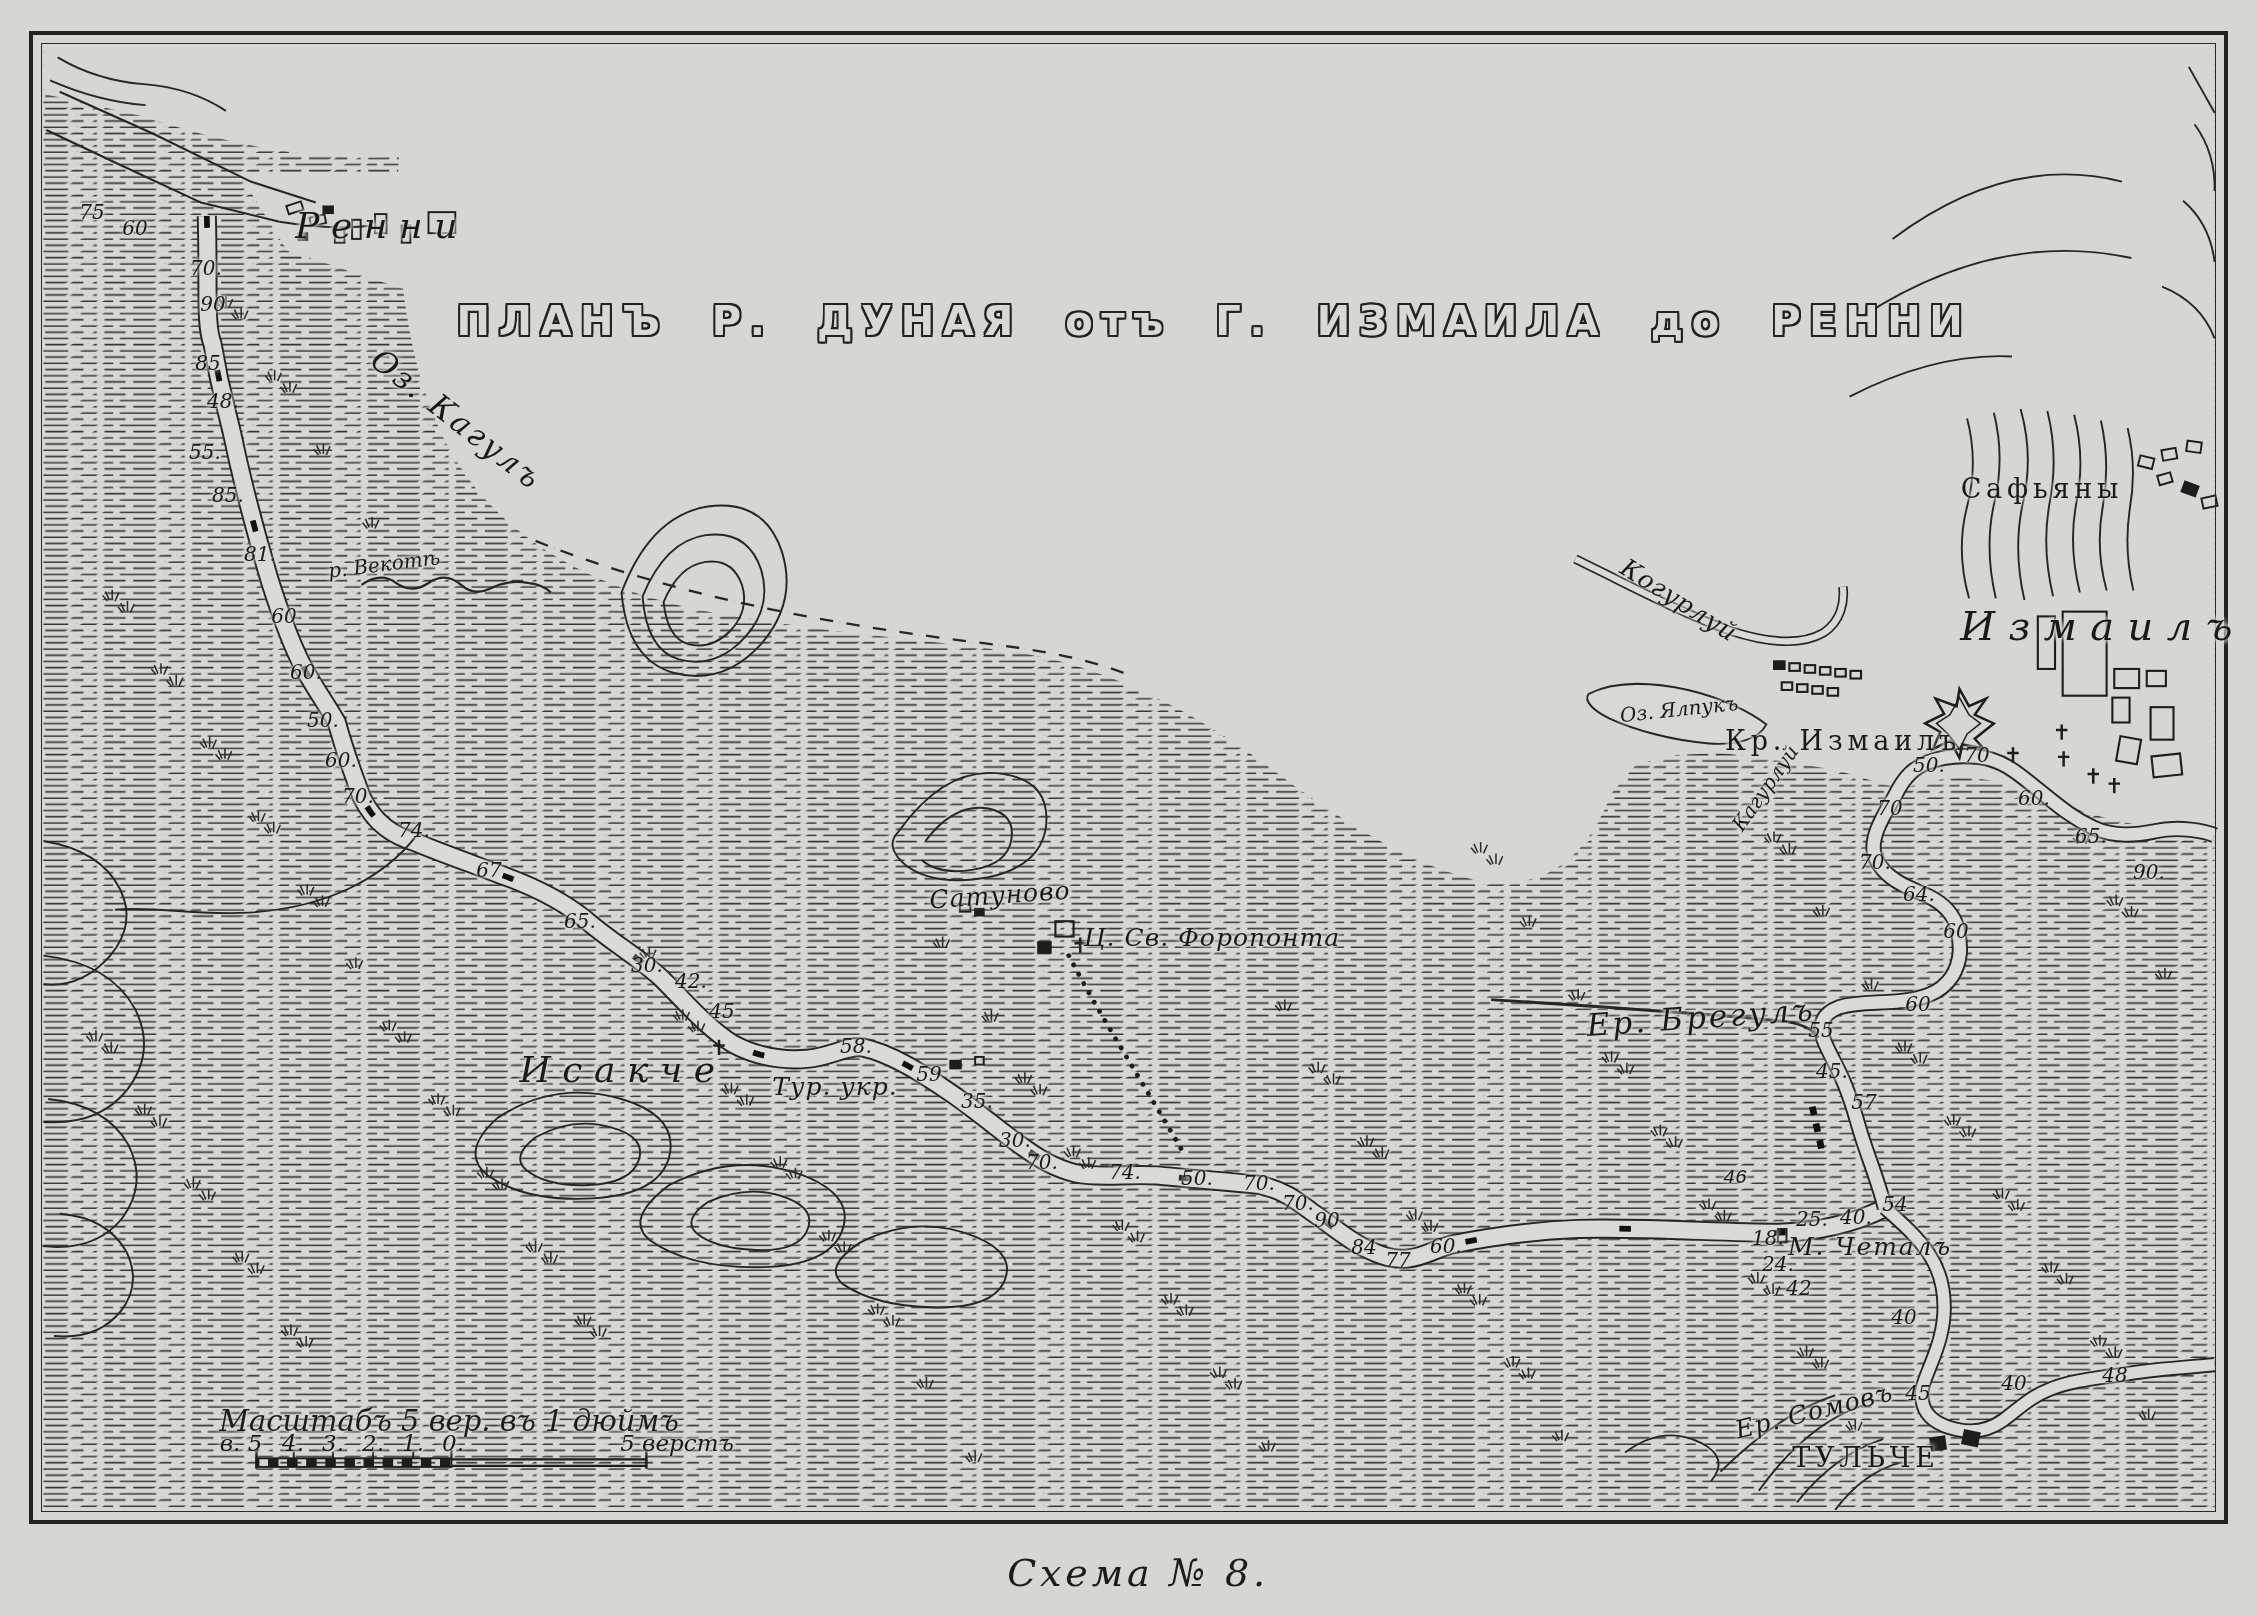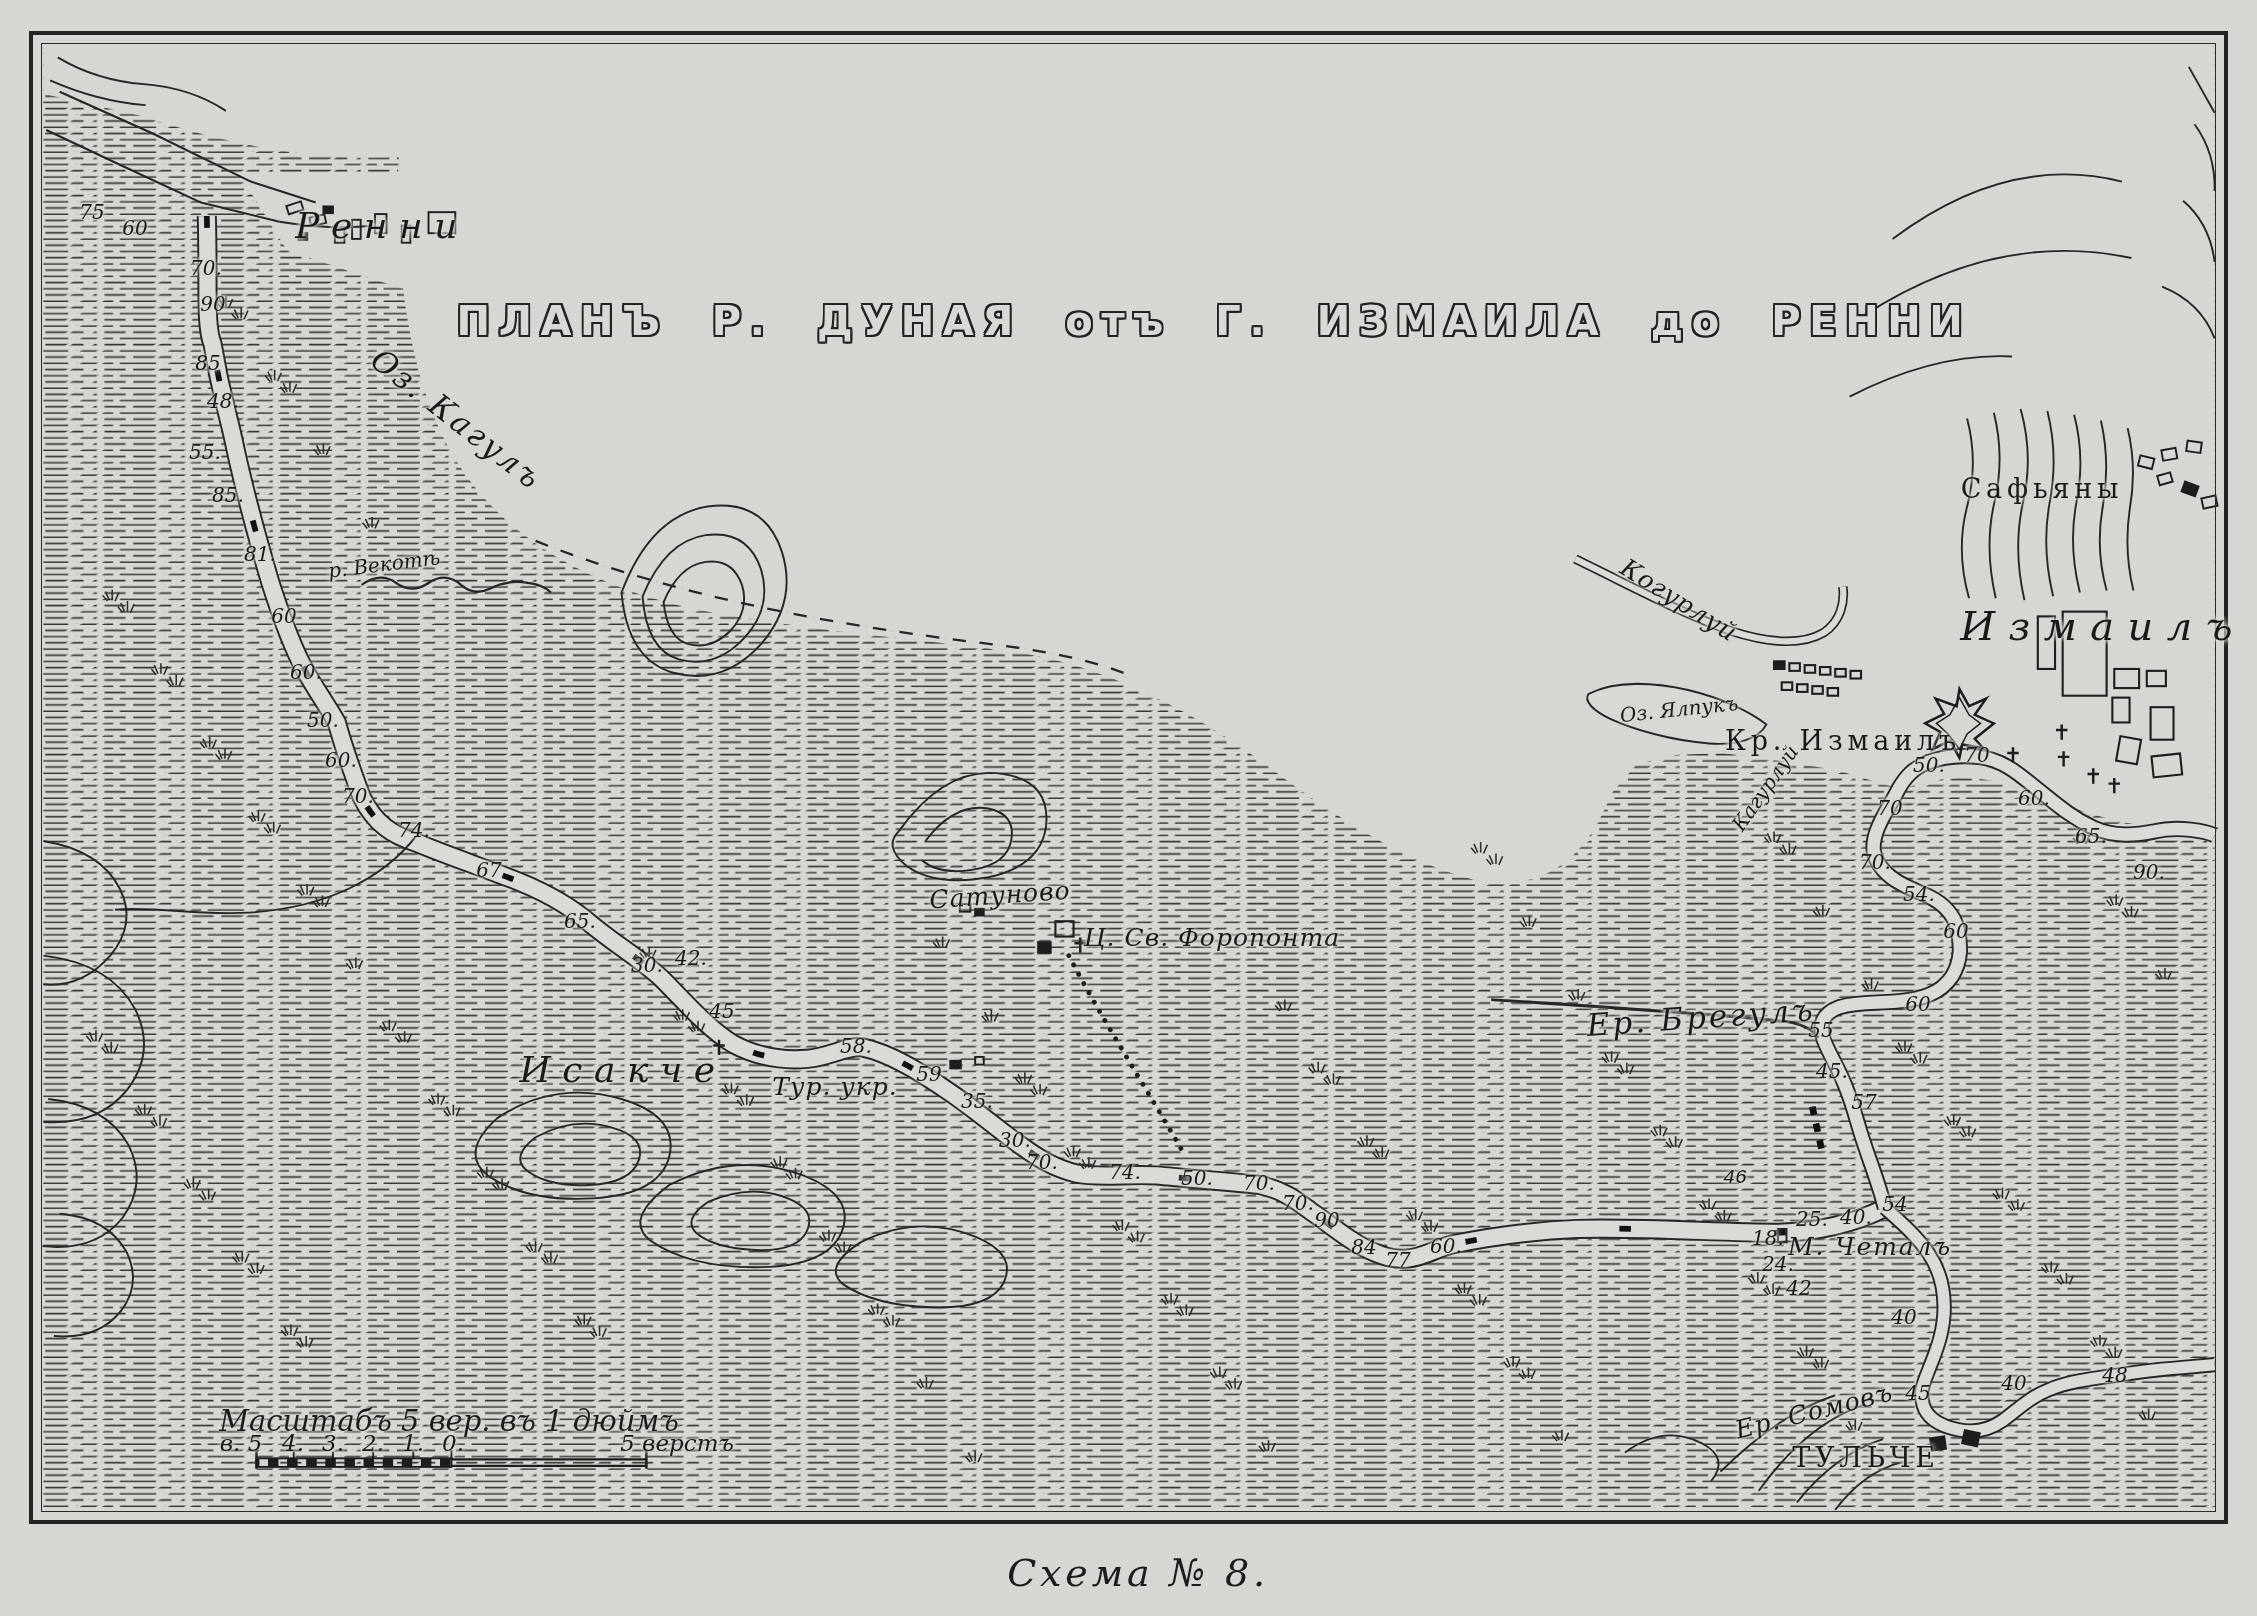--- a/index.html
+++ b/index.html
@@ -450,21 +450,21 @@
     <span class="depth" style="left: 260px; top: 554px; transform: translate(-50%, -50%) rotate(0deg);">81.</span>
     <span class="depth" style="left: 284px; top: 616px; transform: translate(-50%, -50%) rotate(0deg);">60</span>
     <span class="depth" style="left: 306px; top: 672px; transform: translate(-50%, -50%) rotate(0deg);">60.</span>
     <span class="depth" style="left: 323px; top: 720px; transform: translate(-50%, -50%) rotate(0deg);">50.</span>
     <span class="depth" style="left: 341px; top: 760px; transform: translate(-50%, -50%) rotate(0deg);">60.</span>
     <span class="depth" style="left: 358px; top: 796px; transform: translate(-50%, -50%) rotate(0deg);">70.</span>
     <span class="depth" style="left: 414px; top: 830px; transform: translate(-50%, -50%) rotate(0deg);">74.</span>
     <span class="depth" style="left: 489px; top: 870px; transform: translate(-50%, -50%) rotate(0deg);">67</span>
     <span class="depth" style="left: 580px; top: 921px; transform: translate(-50%, -50%) rotate(0deg);">65.</span>
     <span class="depth" style="left: 647px; top: 965px; transform: translate(-50%, -50%) rotate(0deg);">30.</span>
-    <span class="depth" style="left: 691px; top: 958px; transform: translate(-50%, -50%) rotate(0deg);">42.</span>
+    <span class="depth" style="left: 691px; top: 981px; transform: translate(-50%, -50%) rotate(0deg);">42.</span>
     <span class="depth" style="left: 722px; top: 1011px; transform: translate(-50%, -50%) rotate(0deg);">45</span>
     <span class="depth" style="left: 856px; top: 1046px; transform: translate(-50%, -50%) rotate(0deg);">58.</span>
     <span class="depth" style="left: 929px; top: 1074px; transform: translate(-50%, -50%) rotate(0deg);">59</span>
     <span class="depth" style="left: 977px; top: 1101px; transform: translate(-50%, -50%) rotate(0deg);">35.</span>
     <span class="depth" style="left: 1015px; top: 1140px; transform: translate(-50%, -50%) rotate(0deg);">30.</span>
     <span class="depth" style="left: 1042px; top: 1162px; transform: translate(-50%, -50%) rotate(0deg);">70.</span>
     <span class="depth" style="left: 1125px; top: 1172px; transform: translate(-50%, -50%) rotate(0deg);">74.</span>
     <span class="depth" style="left: 1197px; top: 1178px; transform: translate(-50%, -50%) rotate(0deg);">50.</span>
     <span class="depth" style="left: 1259px; top: 1183px; transform: translate(-50%, -50%) rotate(0deg);">70.</span>
     <span class="depth" style="left: 1298px; top: 1203px; transform: translate(-50%, -50%) rotate(0deg);">70.</span>
@@ -481,21 +481,21 @@
     <span class="depth" style="left: 1895px; top: 1204px; transform: translate(-50%, -50%) rotate(0deg);">54</span>
     <span class="depth" style="left: 1904px; top: 1317px; transform: translate(-50%, -50%) rotate(0deg);">40</span>
     <span class="depth" style="left: 1918px; top: 1393px; transform: translate(-50%, -50%) rotate(0deg);">45</span>
     <span class="depth" style="left: 2014px; top: 1383px; transform: translate(-50%, -50%) rotate(0deg);">40</span>
     <span class="depth" style="left: 2115px; top: 1375px; transform: translate(-50%, -50%) rotate(0deg);">48</span>
     <span class="depth" style="left: 1864px; top: 1102px; transform: translate(-50%, -50%) rotate(0deg);">57</span>
     <span class="depth" style="left: 1832px; top: 1071px; transform: translate(-50%, -50%) rotate(0deg);">45.</span>
     <span class="depth" style="left: 1821px; top: 1030px; transform: translate(-50%, -50%) rotate(0deg);">55</span>
     <span class="depth" style="left: 1918px; top: 1004px; transform: translate(-50%, -50%) rotate(0deg);">60</span>
     <span class="depth" style="left: 1956px; top: 931px; transform: translate(-50%, -50%) rotate(0deg);">60</span>
-    <span class="depth" style="left: 1919px; top: 894px; transform: translate(-50%, -50%) rotate(0deg);">54.</span>
+    <span class="depth" style="left: 1919px; top: 894px; transform: translate(-50%, -50%) rotate(0deg);">64.</span>
     <span class="depth" style="left: 1875px; top: 862px; transform: translate(-50%, -50%) rotate(0deg);">70.</span>
     <span class="depth" style="left: 1890px; top: 808px; transform: translate(-50%, -50%) rotate(0deg);">70</span>
     <span class="depth" style="left: 1929px; top: 765px; transform: translate(-50%, -50%) rotate(0deg);">50.</span>
     <span class="depth" style="left: 1977px; top: 755px; transform: translate(-50%, -50%) rotate(0deg);">70</span>
     <span class="depth" style="left: 2034px; top: 798px; transform: translate(-50%, -50%) rotate(0deg);">60.</span>
     <span class="depth" style="left: 2091px; top: 836px; transform: translate(-50%, -50%) rotate(0deg);">65.</span>
     <span class="depth" style="left: 2149px; top: 832px; transform: translate(-50%, -50%) rotate(0deg); margin-top: 40px;">90.</span>
     <span class="scale-num" style="left: 241px; top: 1443px; transform: translate(-50%, -50%) rotate(0deg);">в. 5</span>
     <span class="scale-num" style="left: 293px; top: 1443px; transform: translate(-50%, -50%) rotate(0deg);">4.</span>
     <span class="scale-num" style="left: 333px; top: 1443px; transform: translate(-50%, -50%) rotate(0deg);">3.</span>

